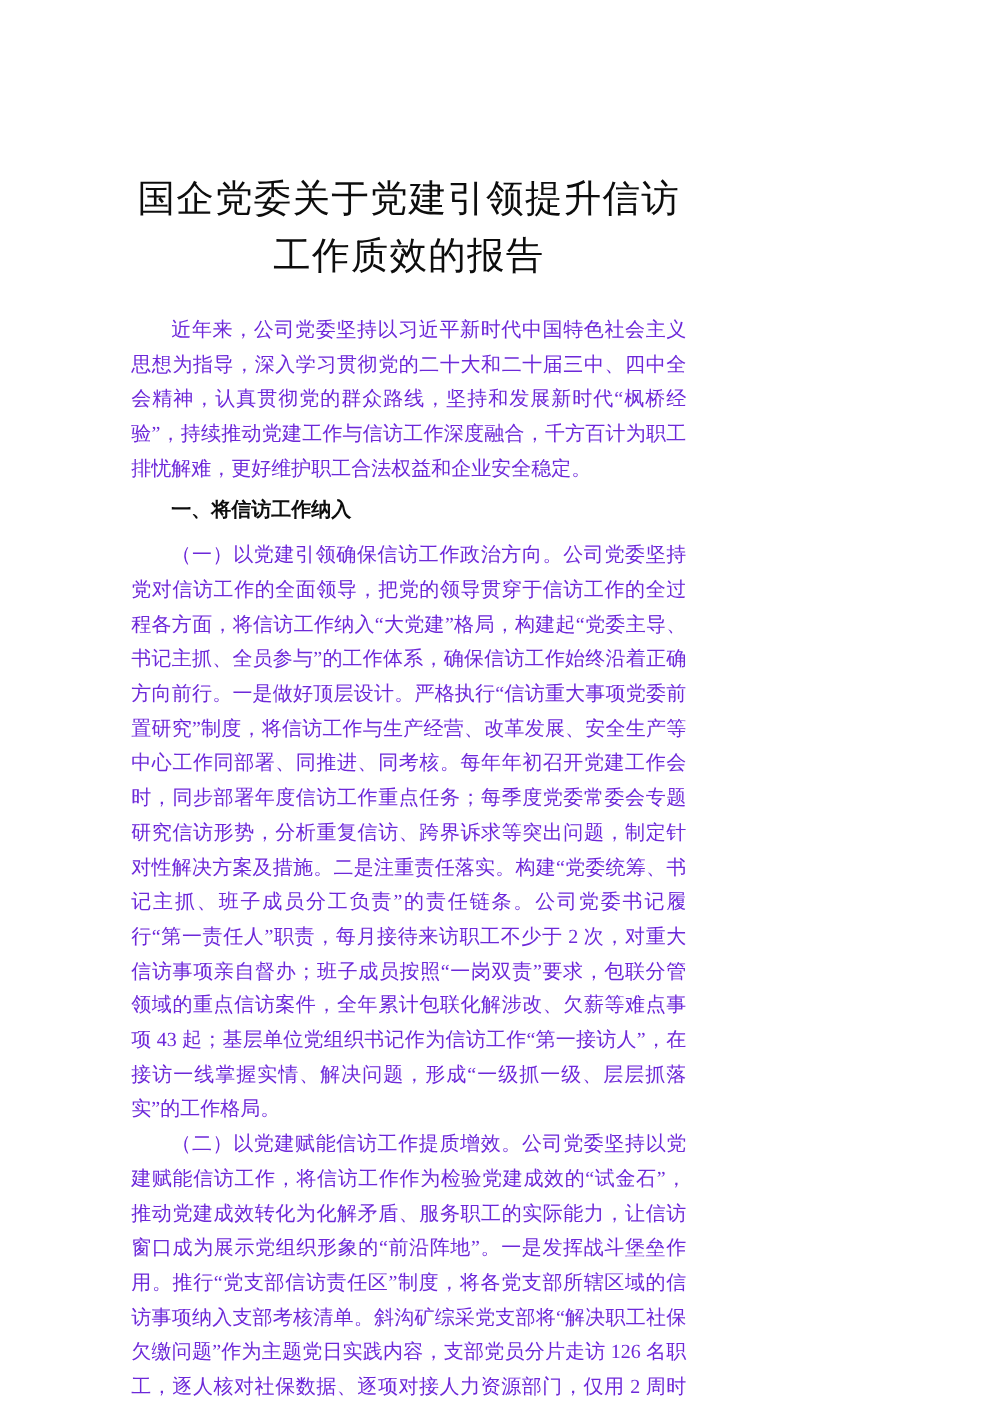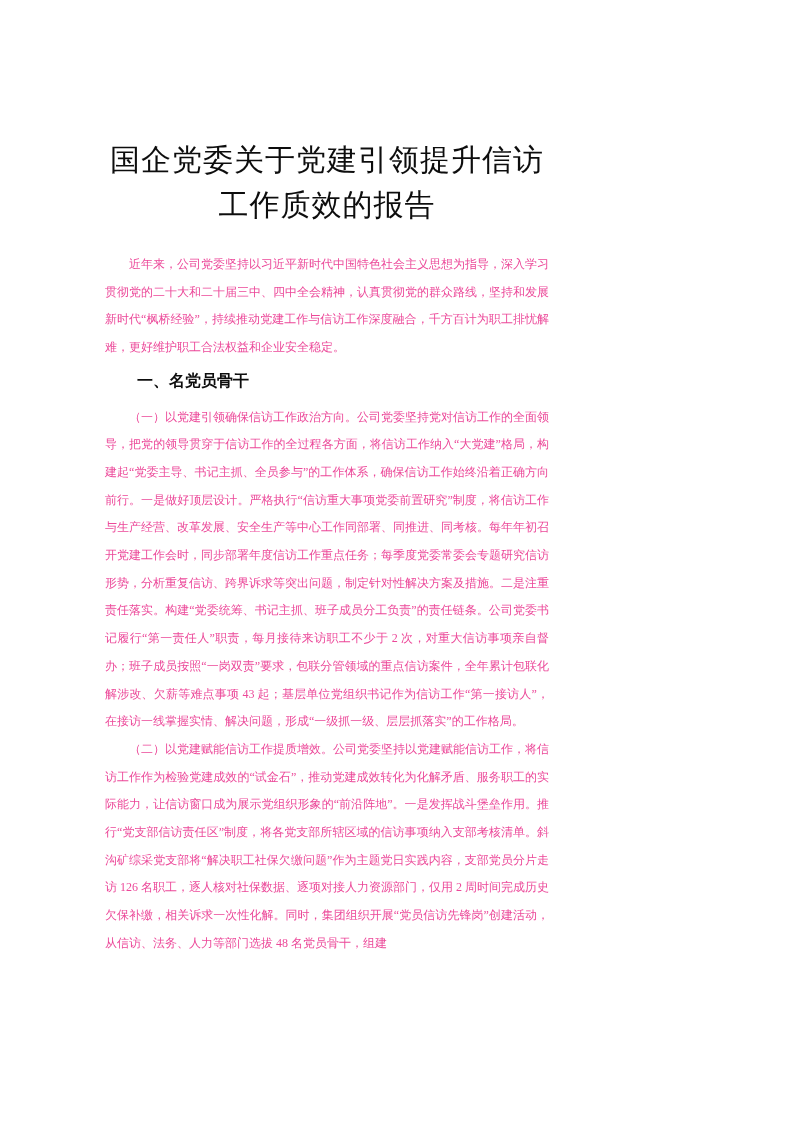--- a/index.html
+++ b/index.html
@@ -22,44 +22,44 @@
     font-family: "Liberation Serif", "DejaVu Serif", serif;
     font-weight: 400;
     font-size: 30px;
     line-height: 45px;
     letter-spacing: 1px;
     text-align: center;
     color: #0d0d0d;
     margin-bottom: 24px;
   }
   .para {
-    font-size: 12px;
+    font-size: 16px;
     line-height: 27.7px;
     text-align: justify;
     text-justify: inter-ideograph;
     text-indent: 2em;
-    color: #ec4899;
+    color: #6d28d9;
     word-break: break-all;
   }
   .section-heading {
     font-family: "Liberation Sans", "DejaVu Sans", sans-serif;
     font-size: 16px;
     font-weight: 700;
     line-height: 27.7px;
     text-indent: 2em;
     margin: 5px 0 9px 0;
     color: #0d0d0d;
   }
 </style>
 </head>
 <body>
 
 <div class="page">
   <h1 class="doc-title">国企党委关于党建引领提升信访工作质效的报告</h1>
 
   <p class="para">近年来，公司党委坚持以习近平新时代中国特色社会主义思想为指导，深入学习贯彻党的二十大和二十届三中、四中全会精神，认真贯彻党的群众路线，坚持和发展新时代“枫桥经验”，持续推动党建工作与信访工作深度融合，千方百计为职工排忧解难，更好维护职工合法权益和企业安全稳定。</p>
 
-  <h2 class="section-heading">一、名党员骨干</h2>
+  <h2 class="section-heading">一、将信访工作纳入</h2>
 
   <p class="para">（一）以党建引领确保信访工作政治方向。公司党委坚持党对信访工作的全面领导，把党的领导贯穿于信访工作的全过程各方面，将信访工作纳入“大党建”格局，构建起“党委主导、书记主抓、全员参与”的工作体系，确保信访工作始终沿着正确方向前行。一是做好顶层设计。严格执行“信访重大事项党委前置研究”制度，将信访工作与生产经营、改革发展、安全生产等中心工作同部署、同推进、同考核。每年年初召开党建工作会时，同步部署年度信访工作重点任务；每季度党委常委会专题研究信访形势，分析重复信访、跨界诉求等突出问题，制定针对性解决方案及措施。二是注重责任落实。构建“党委统筹、书记主抓、班子成员分工负责”的责任链条。公司党委书记履行“第一责任人”职责，每月接待来访职工不少于 2 次，对重大信访事项亲自督办；班子成员按照“一岗双责”要求，包联分管领域的重点信访案件，全年累计包联化解涉改、欠薪等难点事项 43 起；基层单位党组织书记作为信访工作“第一接访人”，在接访一线掌握实情、解决问题，形成“一级抓一级、层层抓落实”的工作格局。</p>
 
   <p class="para">（二）以党建赋能信访工作提质增效。公司党委坚持以党建赋能信访工作，将信访工作作为检验党建成效的“试金石”，推动党建成效转化为化解矛盾、服务职工的实际能力，让信访窗口成为展示党组织形象的“前沿阵地”。一是发挥战斗堡垒作用。推行“党支部信访责任区”制度，将各党支部所辖区域的信访事项纳入支部考核清单。斜沟矿综采党支部将“解决职工社保欠缴问题”作为主题党日实践内容，支部党员分片走访 126 名职工，逐人核对社保数据、逐项对接人力资源部门，仅用 2 周时间完成历史欠保补缴，相关诉求一次性化解。同时，集团组织开展“党员信访先锋岗”创建活动，从信访、法务、人力等部门选拔 48 名党员骨干，组建</p>
 </div>
 
 </body></html>

